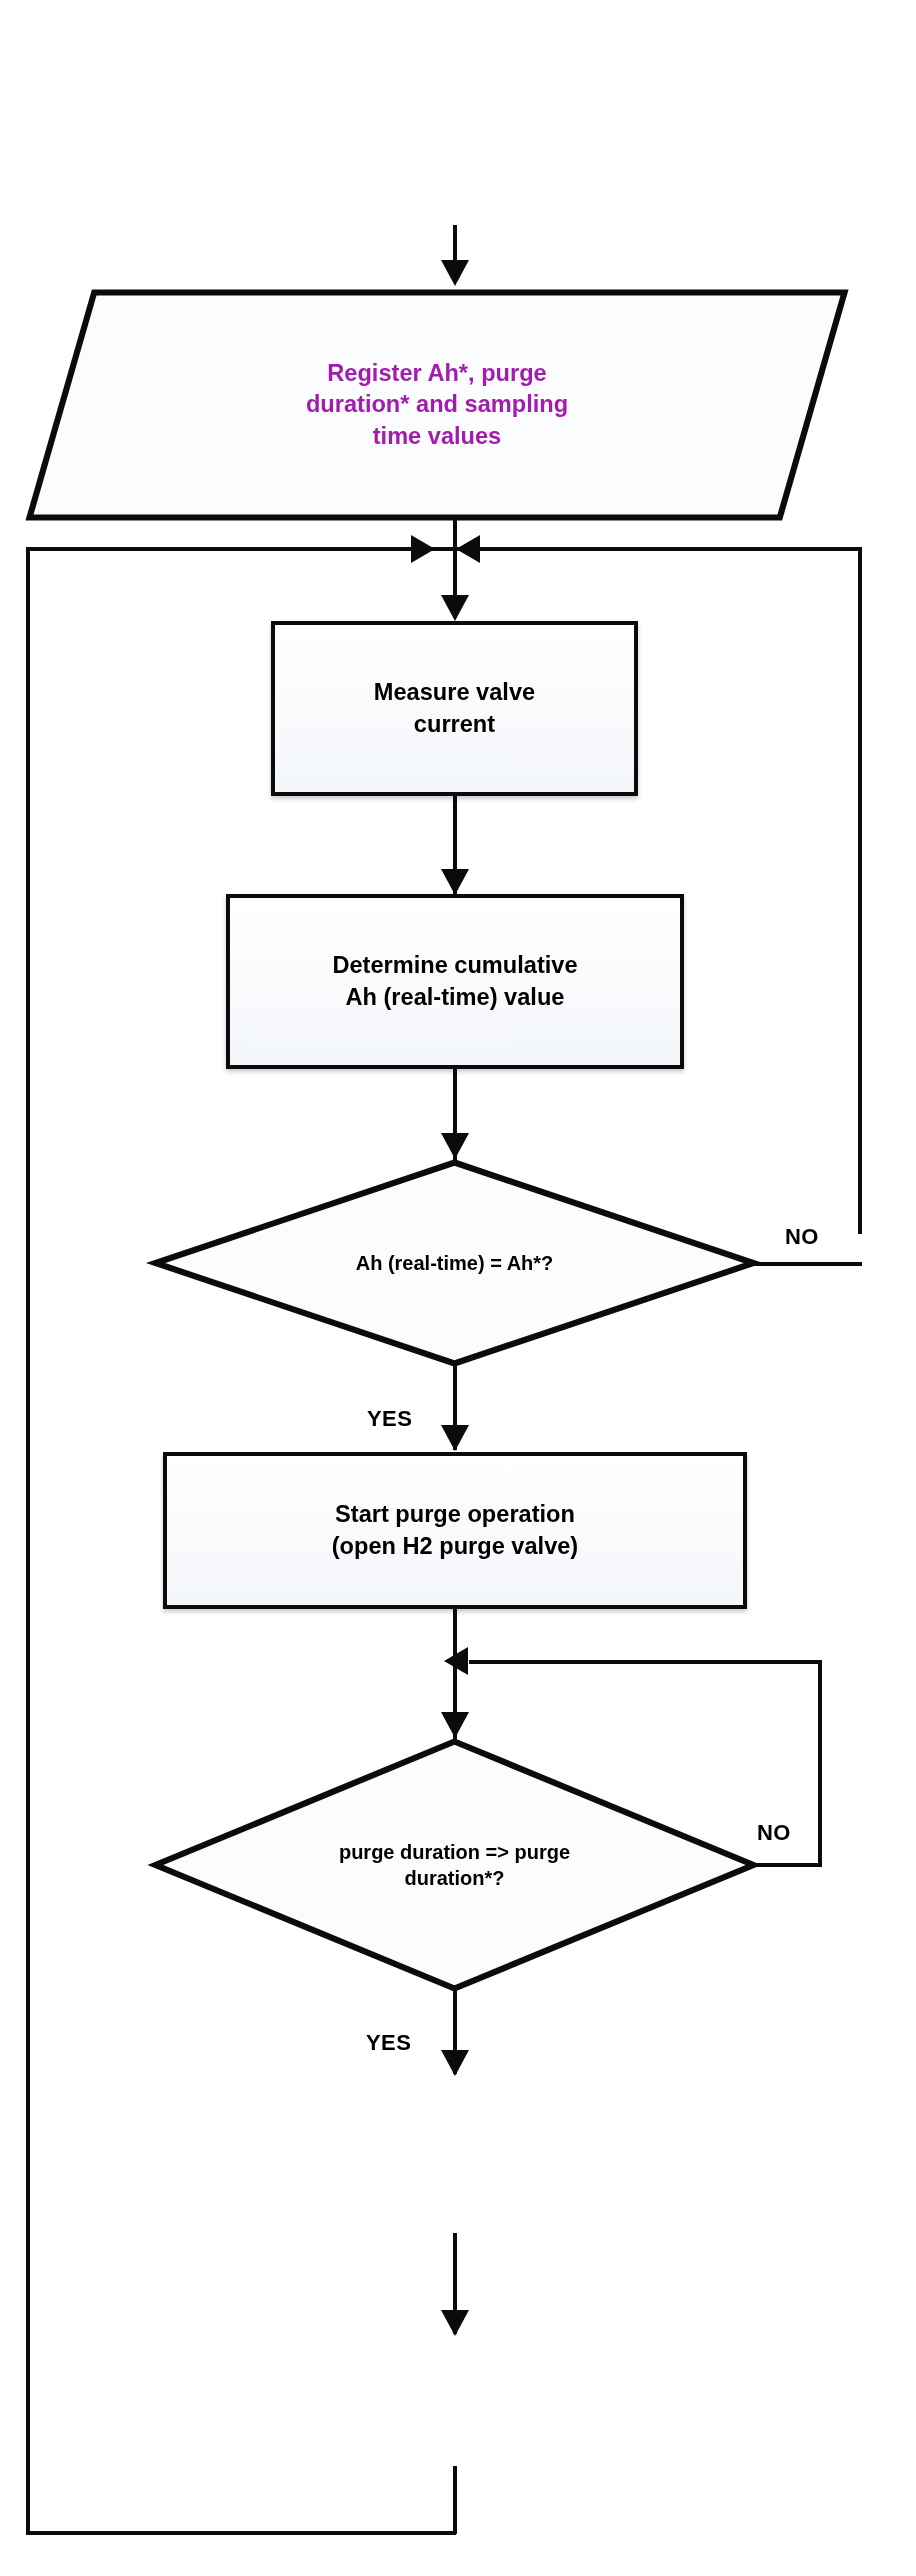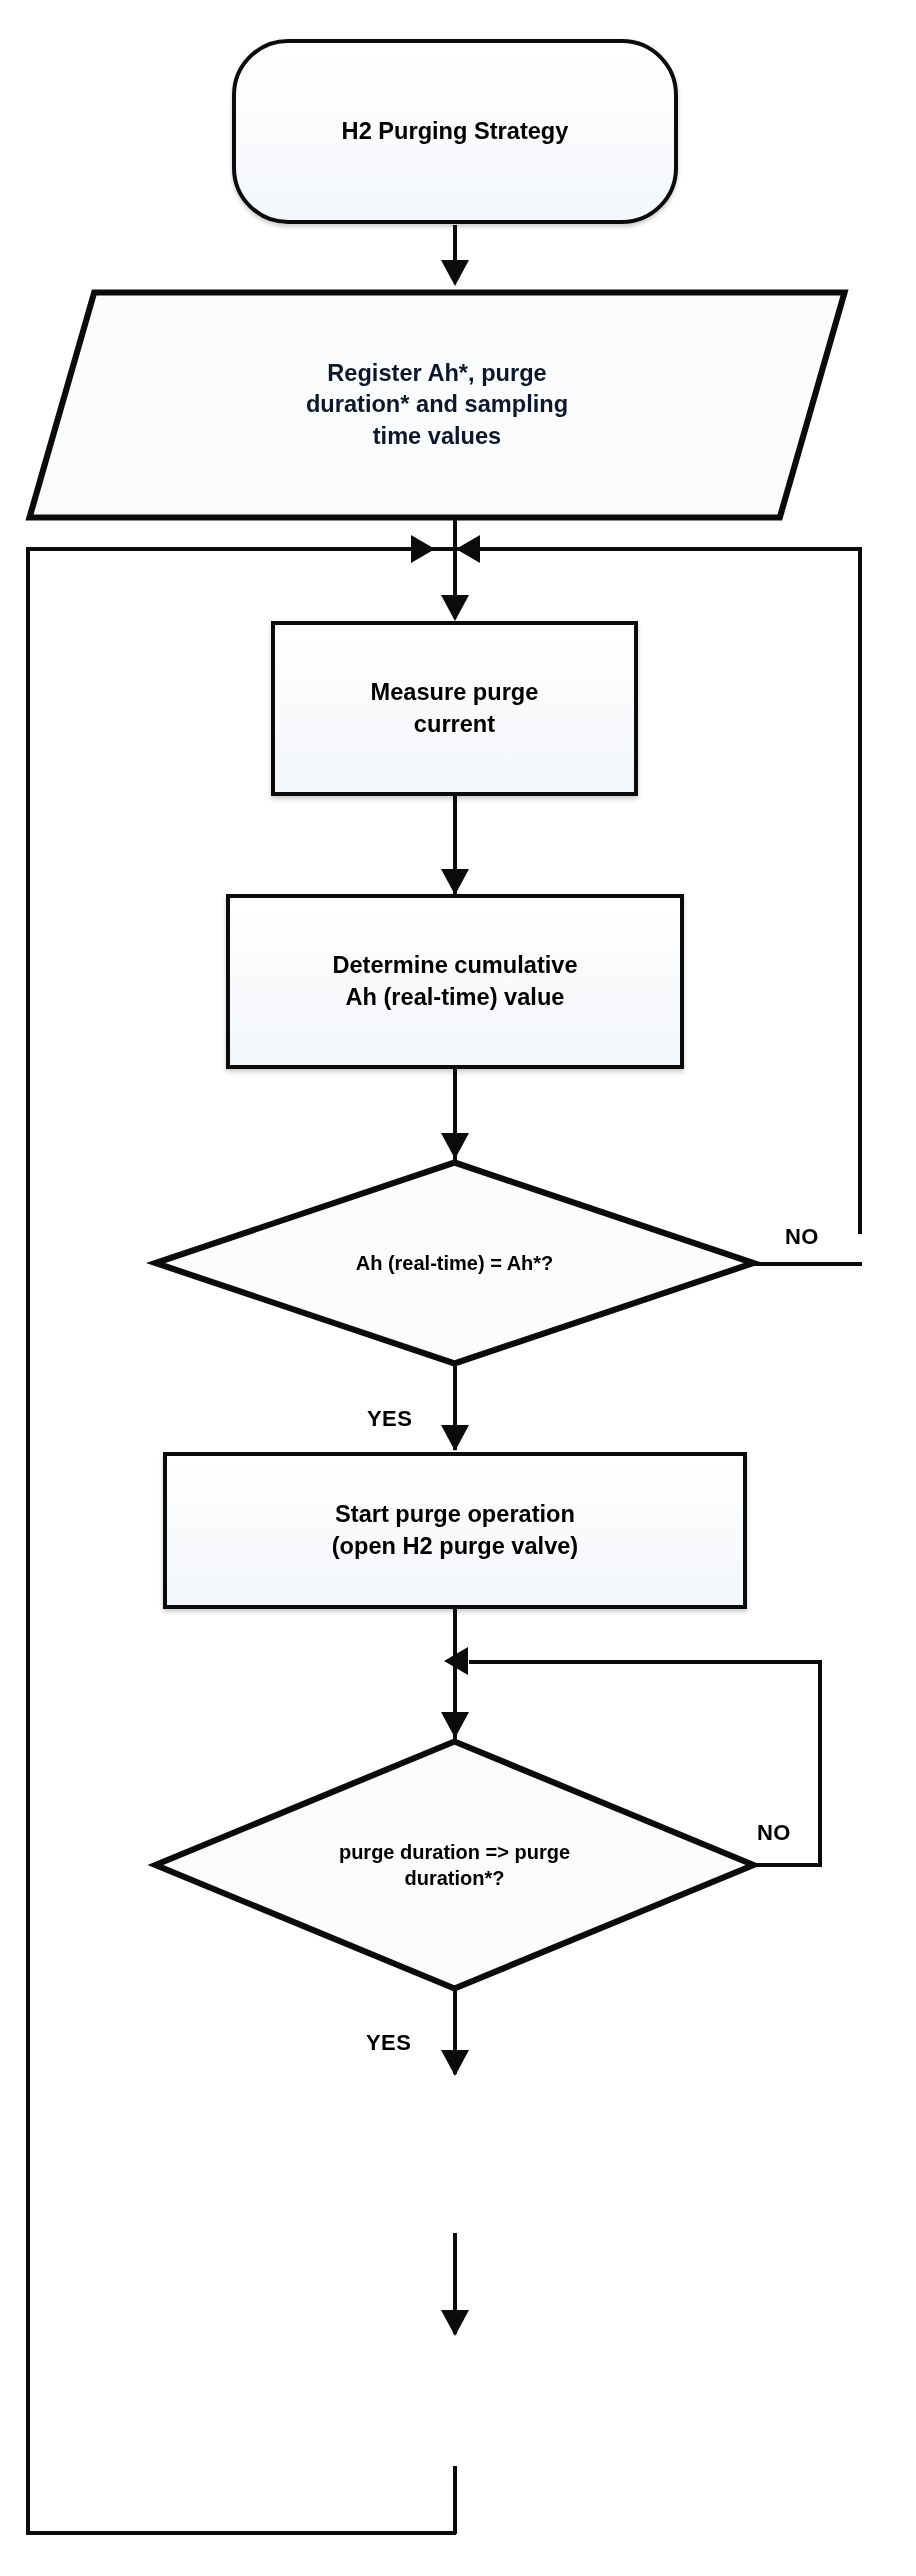--- a/index.html
+++ b/index.html
@@ -56,21 +56,21 @@
   .io-wrap svg{position:absolute;inset:0;overflow:visible;}
   .io-text{
     position:absolute;
     inset:0;
     display:flex;
     align-items:center;
     justify-content:center;
     text-align:center;
     font-size:23.6px;
     font-weight:bold;
-    color:#0f172a;
+    color:#a21caf;
     line-height:1.34;
     white-space:pre-line;
   }
 
   
   .decision-wrap{position:absolute;}
   .decision-wrap svg{position:absolute;inset:0;overflow:visible;}
   .decision-text{
     position:absolute;
     inset:0;
@@ -122,23 +122,20 @@
     letter-spacing:0.4px;
     white-space:nowrap;
     margin-top:19px;
   }
 </style>
 </head>
 <body>
 
 <div id="canvas">
 
-  <div class="node terminal" style="left:232px; top:39px; width:446px; height:185px;">
-    <span class="txt">H2 Purging Strategy</span>
-  </div>
 
   <div class="v-line" style="left:453px; top:225px; width:3.5px; height:42px;"></div>
   <div class="arrow-down" style="left:441px; top:260px;"></div>
 
   <div class="io-wrap" style="left:26px; top:289px; width:822px; height:232px;">
     <svg viewBox="0 0 940 265" preserveAspectRatio="none" width="822" height="232">
       <polygon points="78,4 936,4 862,261 4,261" fill="#fbfcfe" stroke="#0b0b0b" stroke-width="7" stroke-linejoin="miter"></polygon>
     </svg>
     <div class="io-text">Register Ah*, purge
 duration* and sampling
@@ -153,21 +150,21 @@
 
   <div class="v-line" style="left:858px; top:547px; width:3.5px; height:687px;"></div>
 
   <div class="arrow-right" style="left:411px; top:535px;"></div>
   <div class="arrow-left" style="left:456px; top:535px;"></div>
 
   <div class="v-line" style="left:453px; top:520px; width:3.5px; height:98px;"></div>
   <div class="arrow-down" style="left:441px; top:595px;"></div>
 
   <div class="node process" style="left:271px; top:621px; width:367px; height:175px;">
-    <span class="txt">Measure purge
+    <span class="txt">Measure valve
 current</span>
   </div>
 
   <div class="v-line" style="left:453px; top:796px; width:3.5px; height:98px;"></div>
   <div class="arrow-down" style="left:441px; top:869px;"></div>
 
   <div class="node process" style="left:226px; top:894px; width:458px; height:175px;">
     <span class="txt">Determine cumulative
 Ah (real-time) value</span>
   </div>

